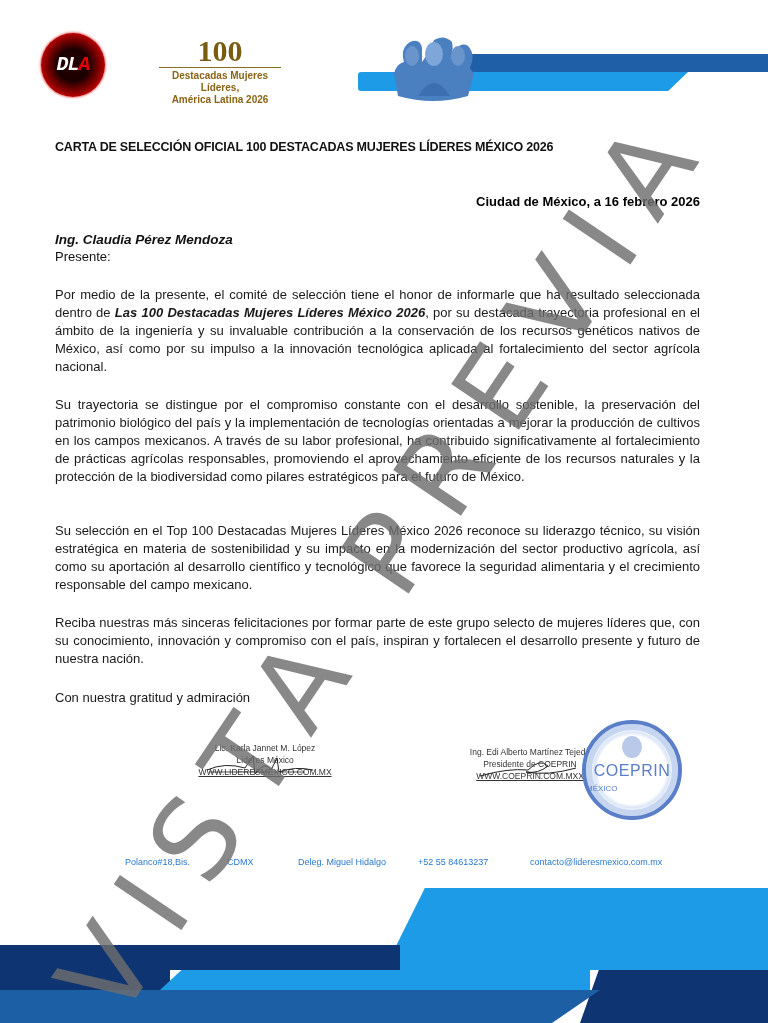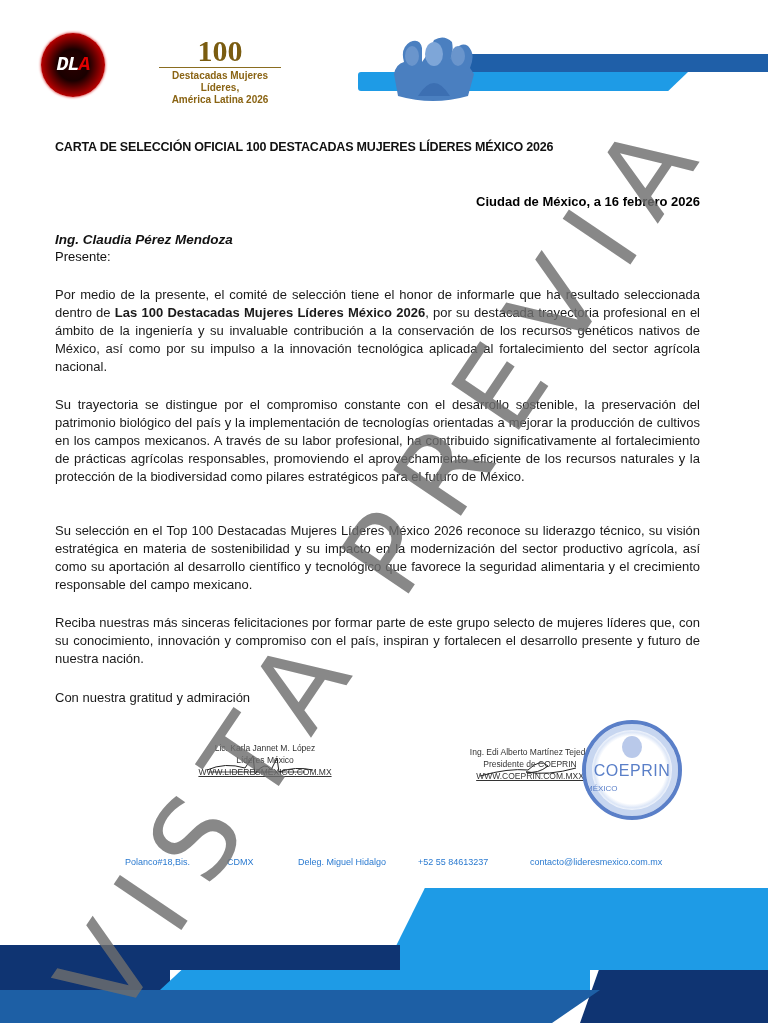--- a/index.html
+++ b/index.html
@@ -30,21 +30,21 @@
   .dateline { right:68px; top:194px; font-size:13px; font-weight:bold; color:#000000; }
   .recipient { left:55px; top:232px; font-size:13.5px; font-weight:bold; font-style:italic; color:#111; }
   .present { left:55px; top:249px; font-size:13px; font-weight:normal; color:#111; }
 
   .para { left:55px; width:645px; font-size:13px; line-height:18px; text-align:justify; color:#1a1a1a; }
   .p1 { top:286px; }
   .p2 { top:396px; }
   .p3 { top:522px; }
   .p4 { top:614px; }
   .closing { left:55px; top:690px; font-size:13px; color:#1a1a1a; }
-  b { font-weight:bold; }
+  b { font-weight:bold;font-style:italic; }
 
   
   .sig { font-size:8.5px; color:#333; text-align:center; line-height:12px; }
   .sig1 { left:190px; top:742px; width:150px; }
   .sig2 { left:460px; top:746px; width:140px; }
   .sig .url { text-decoration:underline; color:#333; }
   .scribble { position:absolute; }
 
   .stamp { left:582px; top:720px; width:100px; height:100px; border-radius:50%;
     border:4px solid #5a7fc8; box-sizing:border-box; background:radial-gradient(circle, #fff 52%, #dce6f7 58%, #fff 64%);

